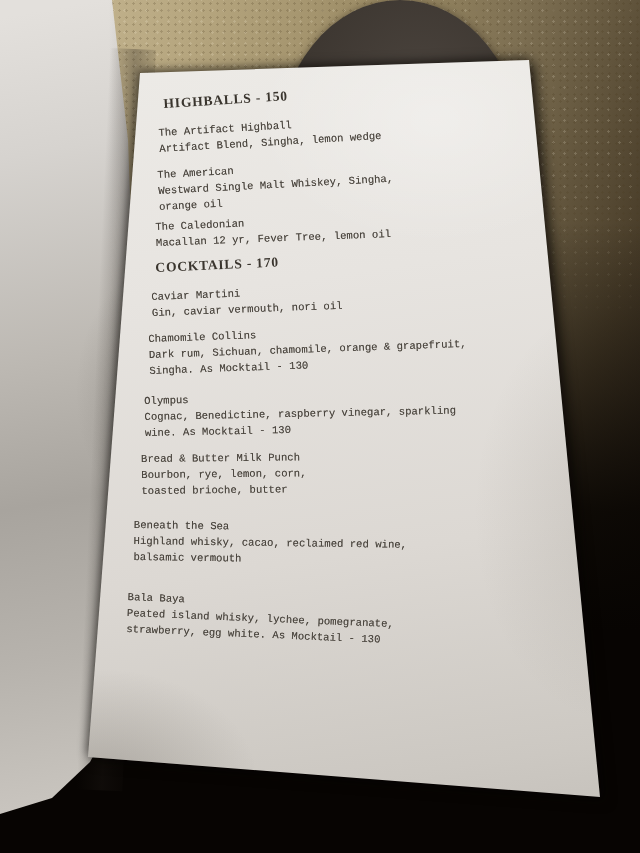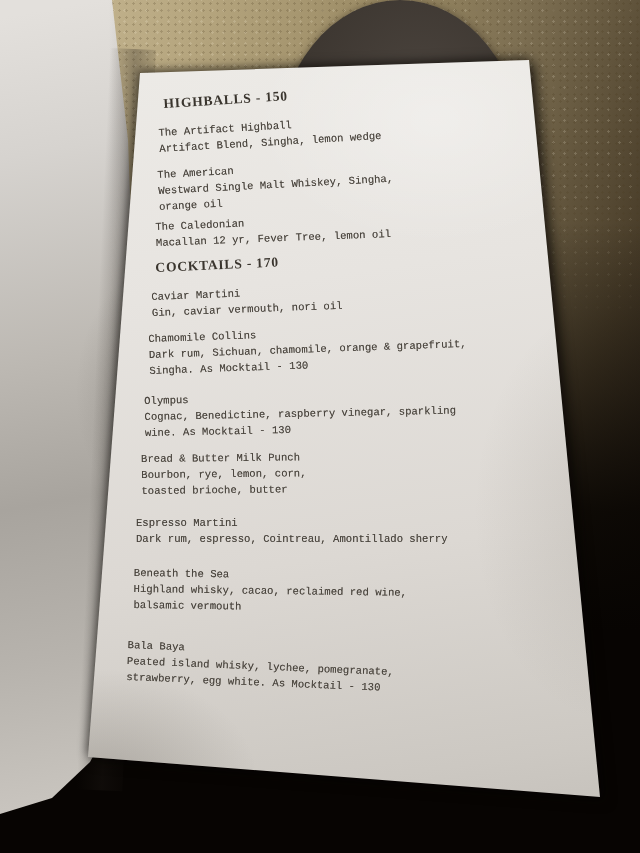--- a/index.html
+++ b/index.html
@@ -138,24 +138,20 @@
         <div class="item" id="it-s1i2">
           <div class="iname">Olympus</div>
           <div class="idesc">Cognac, Benedictine, raspberry vinegar, sparkling
 wine. As Mocktail - 130</div>
         </div>
         <div class="item" id="it-s1i3">
           <div class="iname">Bread &amp; Butter Milk Punch</div>
           <div class="idesc">Bourbon, rye, lemon, corn,
 toasted brioche, butter</div>
         </div>
-        <div class="item" id="it-s1i4">
-          <div class="iname">Espresso Martini</div>
-          <div class="idesc">Dark rum, espresso, Cointreau, Amontillado sherry</div>
-        </div>
         <div class="item" id="it-s1i5">
           <div class="iname">Beneath the Sea</div>
           <div class="idesc">Highland whisky, cacao, reclaimed red wine,
 balsamic vermouth</div>
         </div>
         <div class="item" id="it-s1i6">
           <div class="iname">Bala Baya</div>
           <div class="idesc">Peated island whisky, lychee, pomegranate,
 strawberry, egg white. As Mocktail - 130</div>
         </div>

